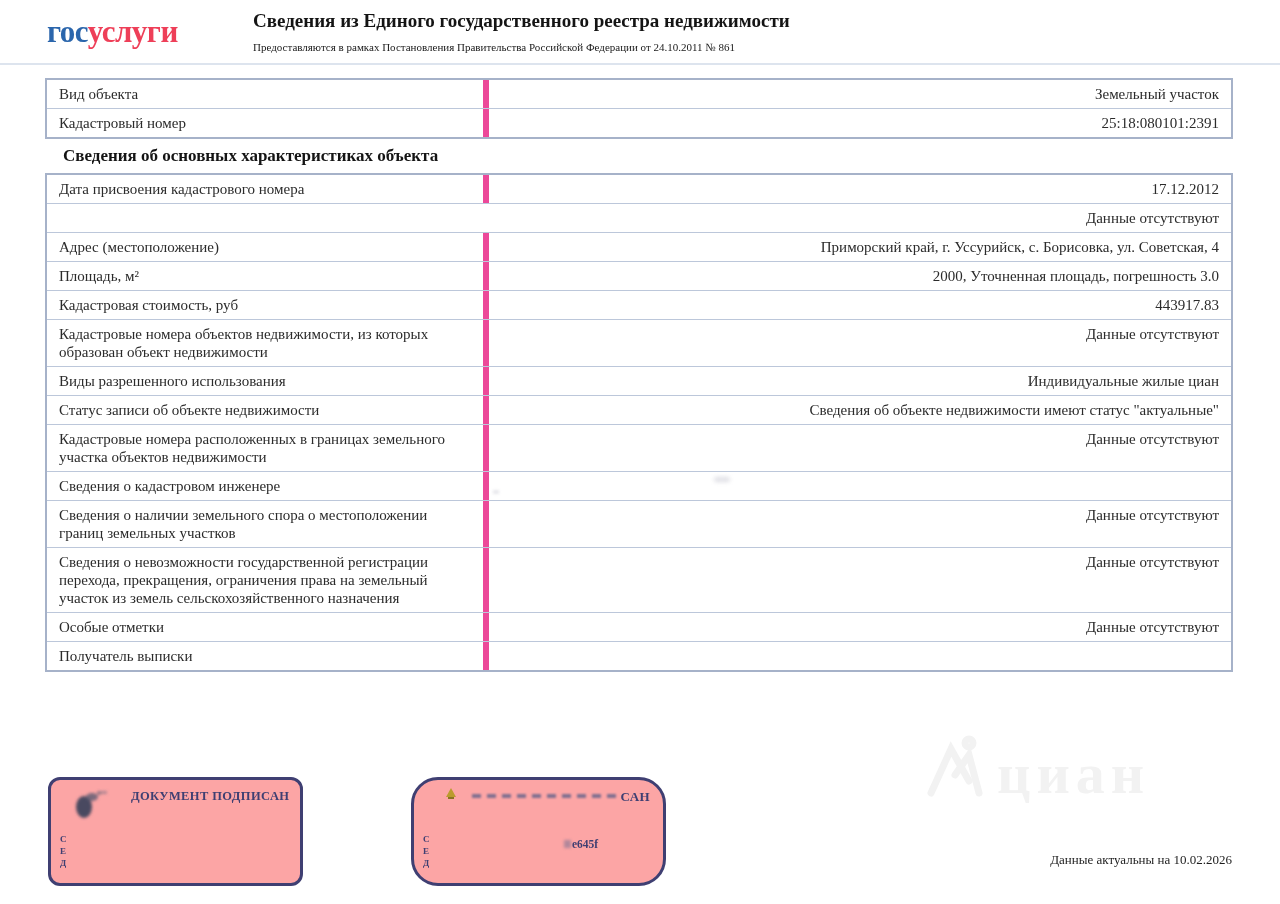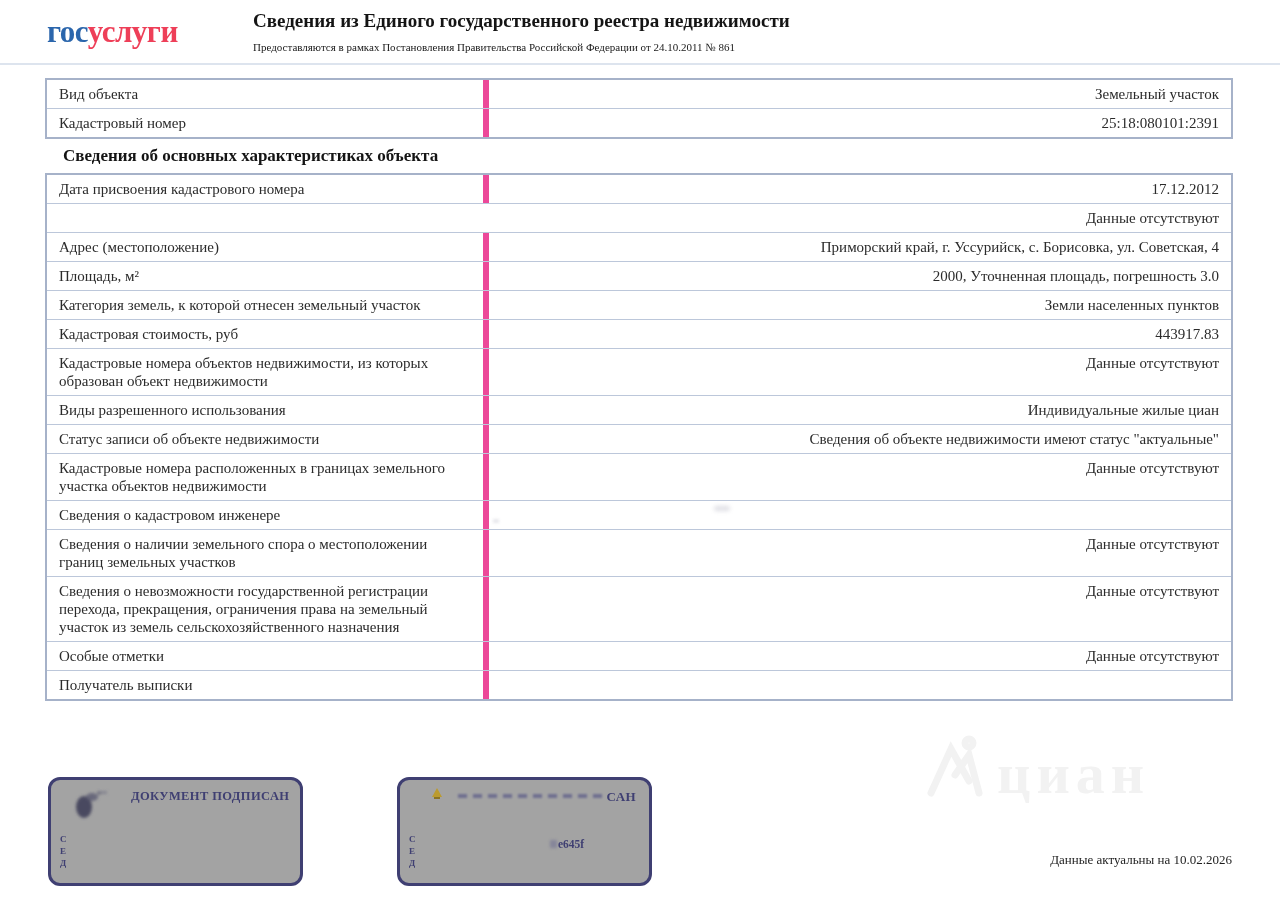--- a/index.html
+++ b/index.html
@@ -31,23 +31,23 @@
   .tbl-object { top:78px; }
   .tbl-main { top:173px; }
 
   .section-title { position:absolute; left:57px; top:146px; font-size:17px; font-weight:bold; color:#141414;margin-left:6px; }
 
   
   .smudge { position:absolute; left:225px; top:5px; width:16px; height:5px; background:#b9b9c6; opacity:.45; filter:blur(2px); border-radius:2px; }
   .smudge2 { position:absolute; left:4px; top:18px; width:6px; height:4px; background:#c3c3cf; opacity:.4; filter:blur(1.5px); }
 
   
-  .stamp { position:absolute; top:777px; width:255px; height:109px; border:3px solid #3f3f72; border-radius:12px; box-sizing:border-box; background:#a3a3a3; }
+  .stamp { position:absolute; top:777px; width:255px; height:109px; border:3px solid #3f3f72; border-radius:12px; box-sizing:border-box; background:#fca5a5; }
   .stamp-first { left:48px; }
-  .stamp-second { left:397px; }
+  .stamp-second { left:411px;border-radius:27px; }
   .stamp-title { position:absolute; left:80px; top:9px; font-size:12.5px; font-weight:bold; color:#3f3f72; letter-spacing:.4px; white-space:nowrap; }
   .stamp-title-frag { position:absolute; right:13px; top:9px; font-size:13px; font-weight:bold; color:#3f3f72; letter-spacing:.4px; }
   .v-letters { position:absolute; left:9px; top:53px; font-size:9px; line-height:12px; color:#3f3f72; font-weight:bold; }
   .v-letters span { display:block; }
   .eagle-wrap { position:absolute; left:20px; top:4px; }
   .gold-wrap { position:absolute; left:30px; top:6px; }
   .dash-line { position:absolute; left:58px; top:14px; width:146px; height:4px;
     background:repeating-linear-gradient(90deg,#63638c 0 9px,transparent 9px 15px);
     filter:blur(1px); opacity:.8; }
   .code-frag { position:absolute; left:158px; top:58px; font-size:11.5px; font-weight:bold; color:#3f3f72; filter:blur(.4px); }
@@ -93,24 +93,20 @@
     <div class="tr">
       <div class="td value">Данные отсутствуют</div>
     </div>
     <div class="tr">
       <div class="td label">Адрес (местоположение)</div>
       <div class="td value">Приморский край, г. Уссурийск, с. Борисовка, ул. Советская, 4</div>
     </div>
     <div class="tr">
       <div class="td label">Площадь, м²</div>
       <div class="td value">2000, Уточненная площадь, погрешность 3.0</div>
-    </div>
-    <div class="tr">
-      <div class="td label">Категория земель, к которой отнесен земельный участок</div>
-      <div class="td value">Земли населенных пунктов</div>
     </div>
     <div class="tr">
       <div class="td label">Кадастровая стоимость, руб</div>
       <div class="td value">443917.83</div>
     </div>
     <div class="tr">
       <div class="td label">Кадастровые номера объектов недвижимости, из которых образован объект недвижимости</div>
       <div class="td value">Данные отсутствуют</div>
     </div>
     <div class="tr">

